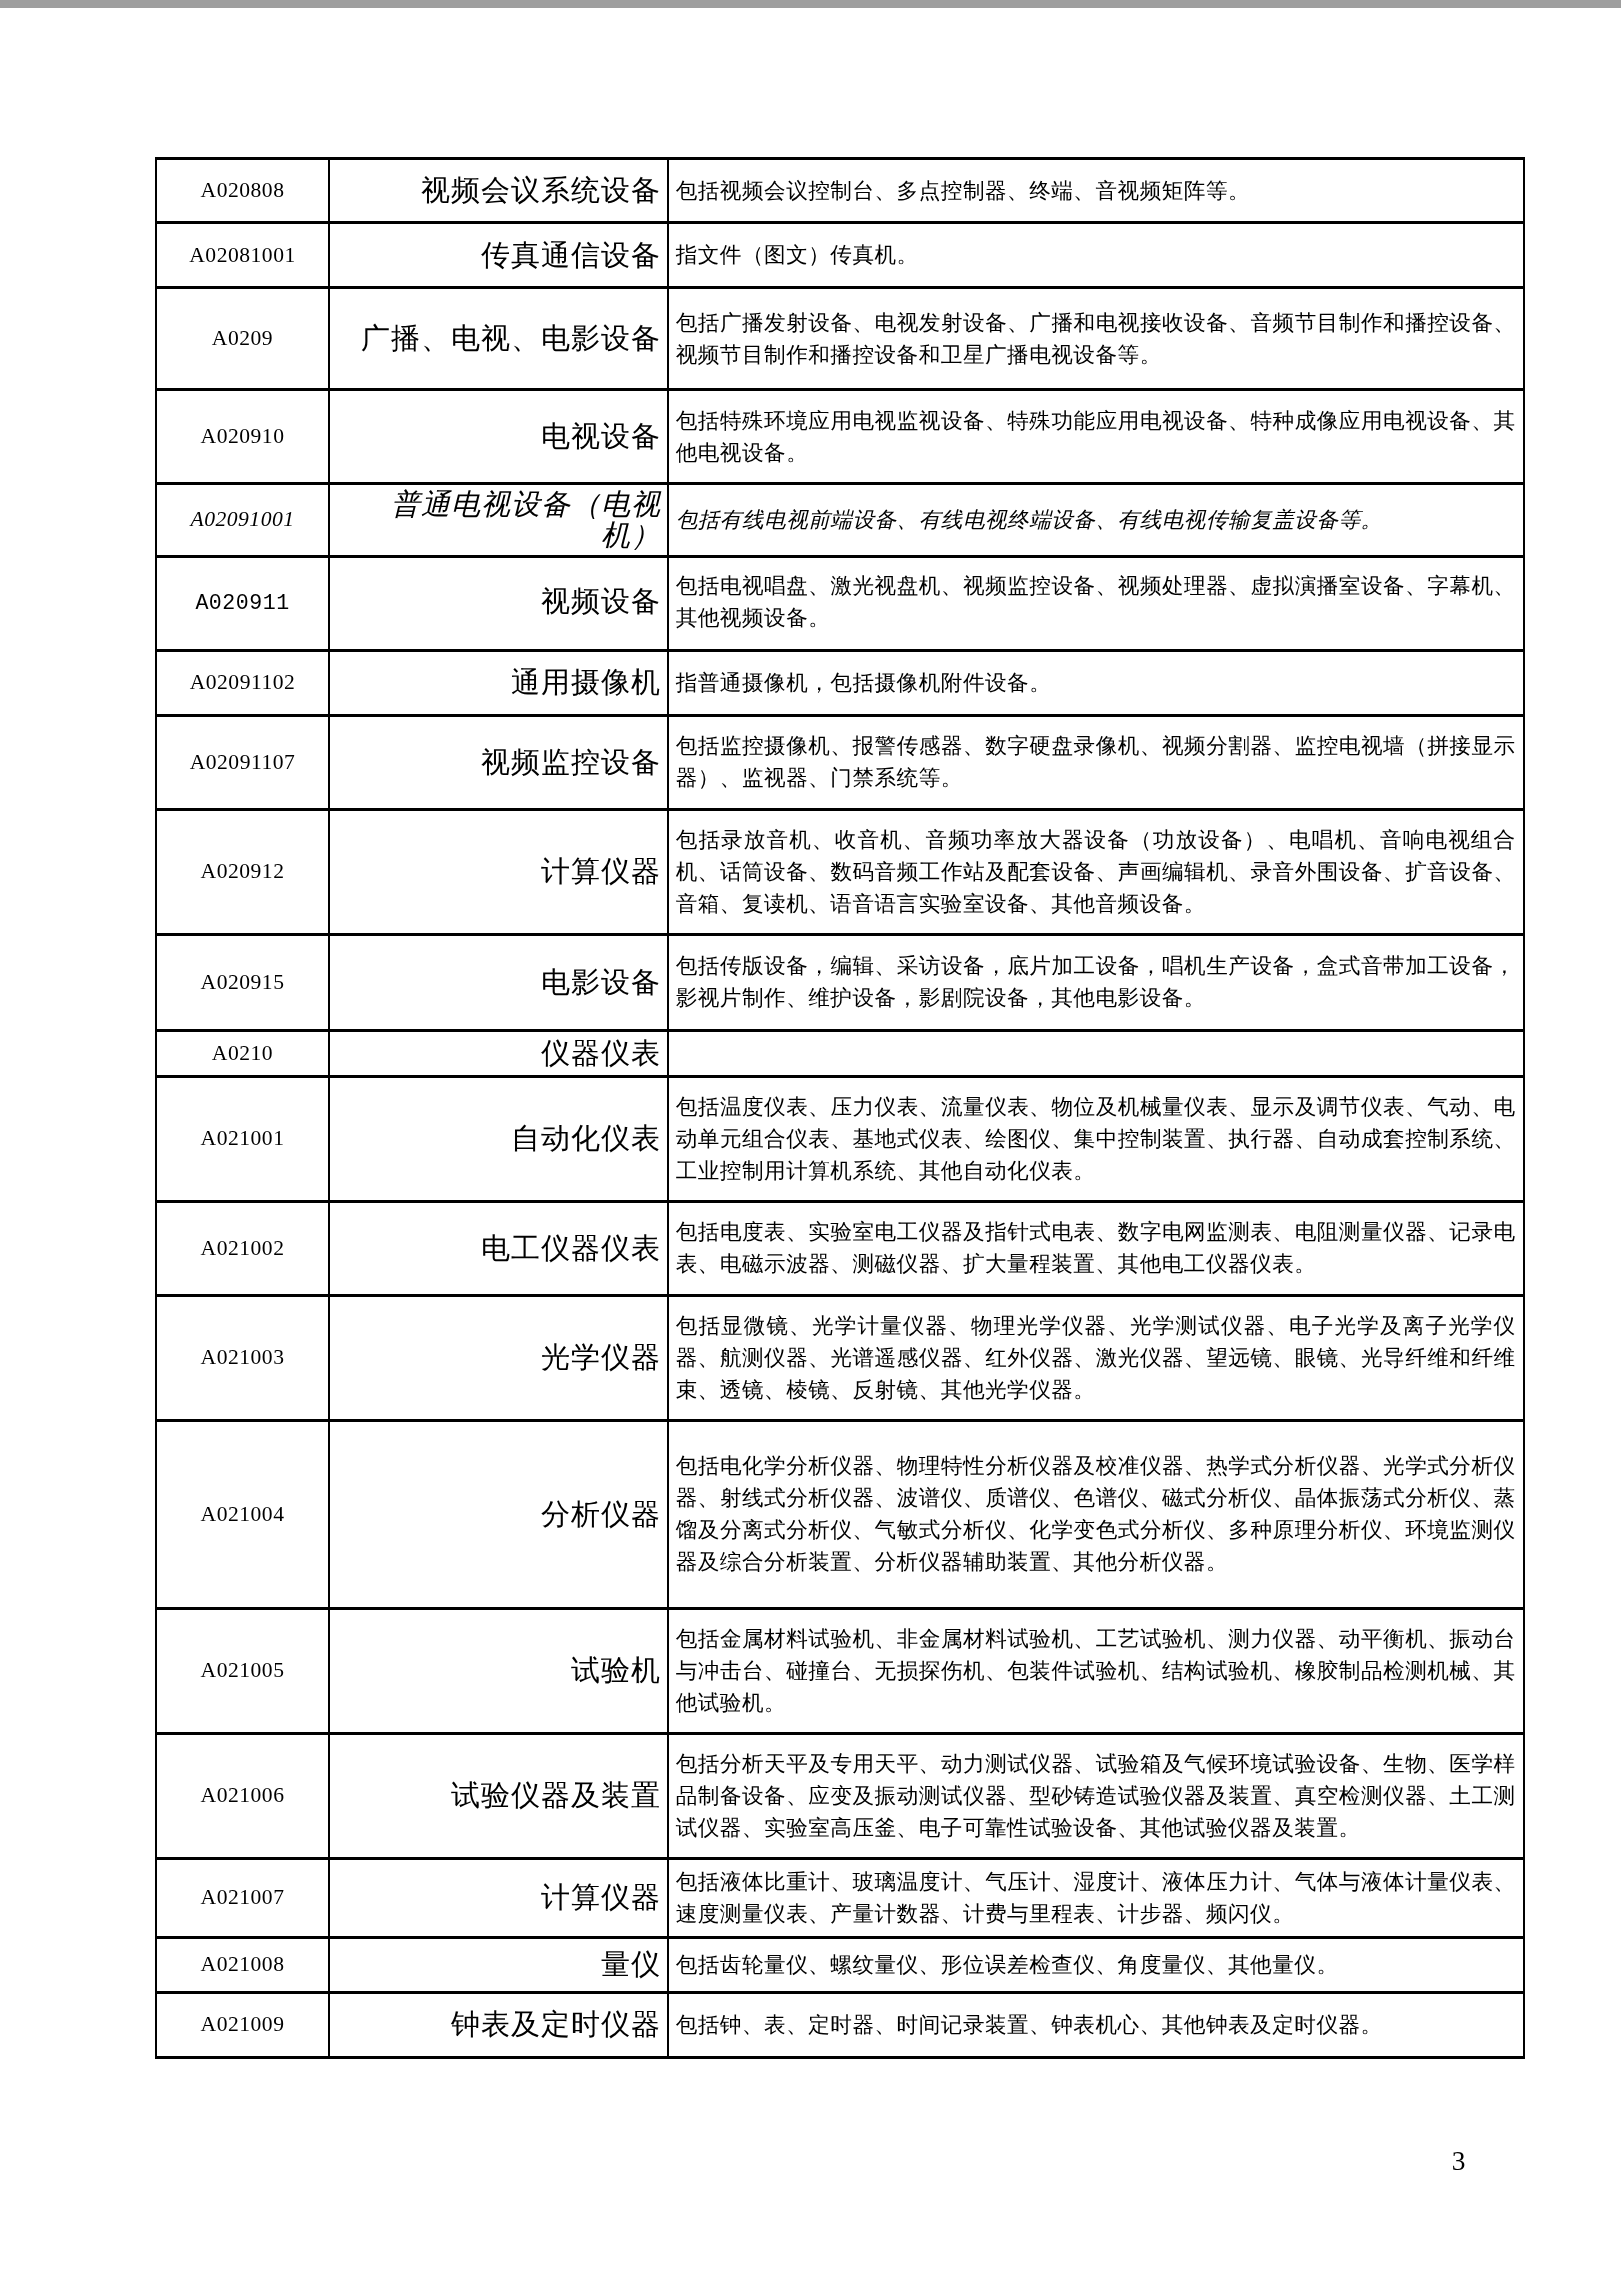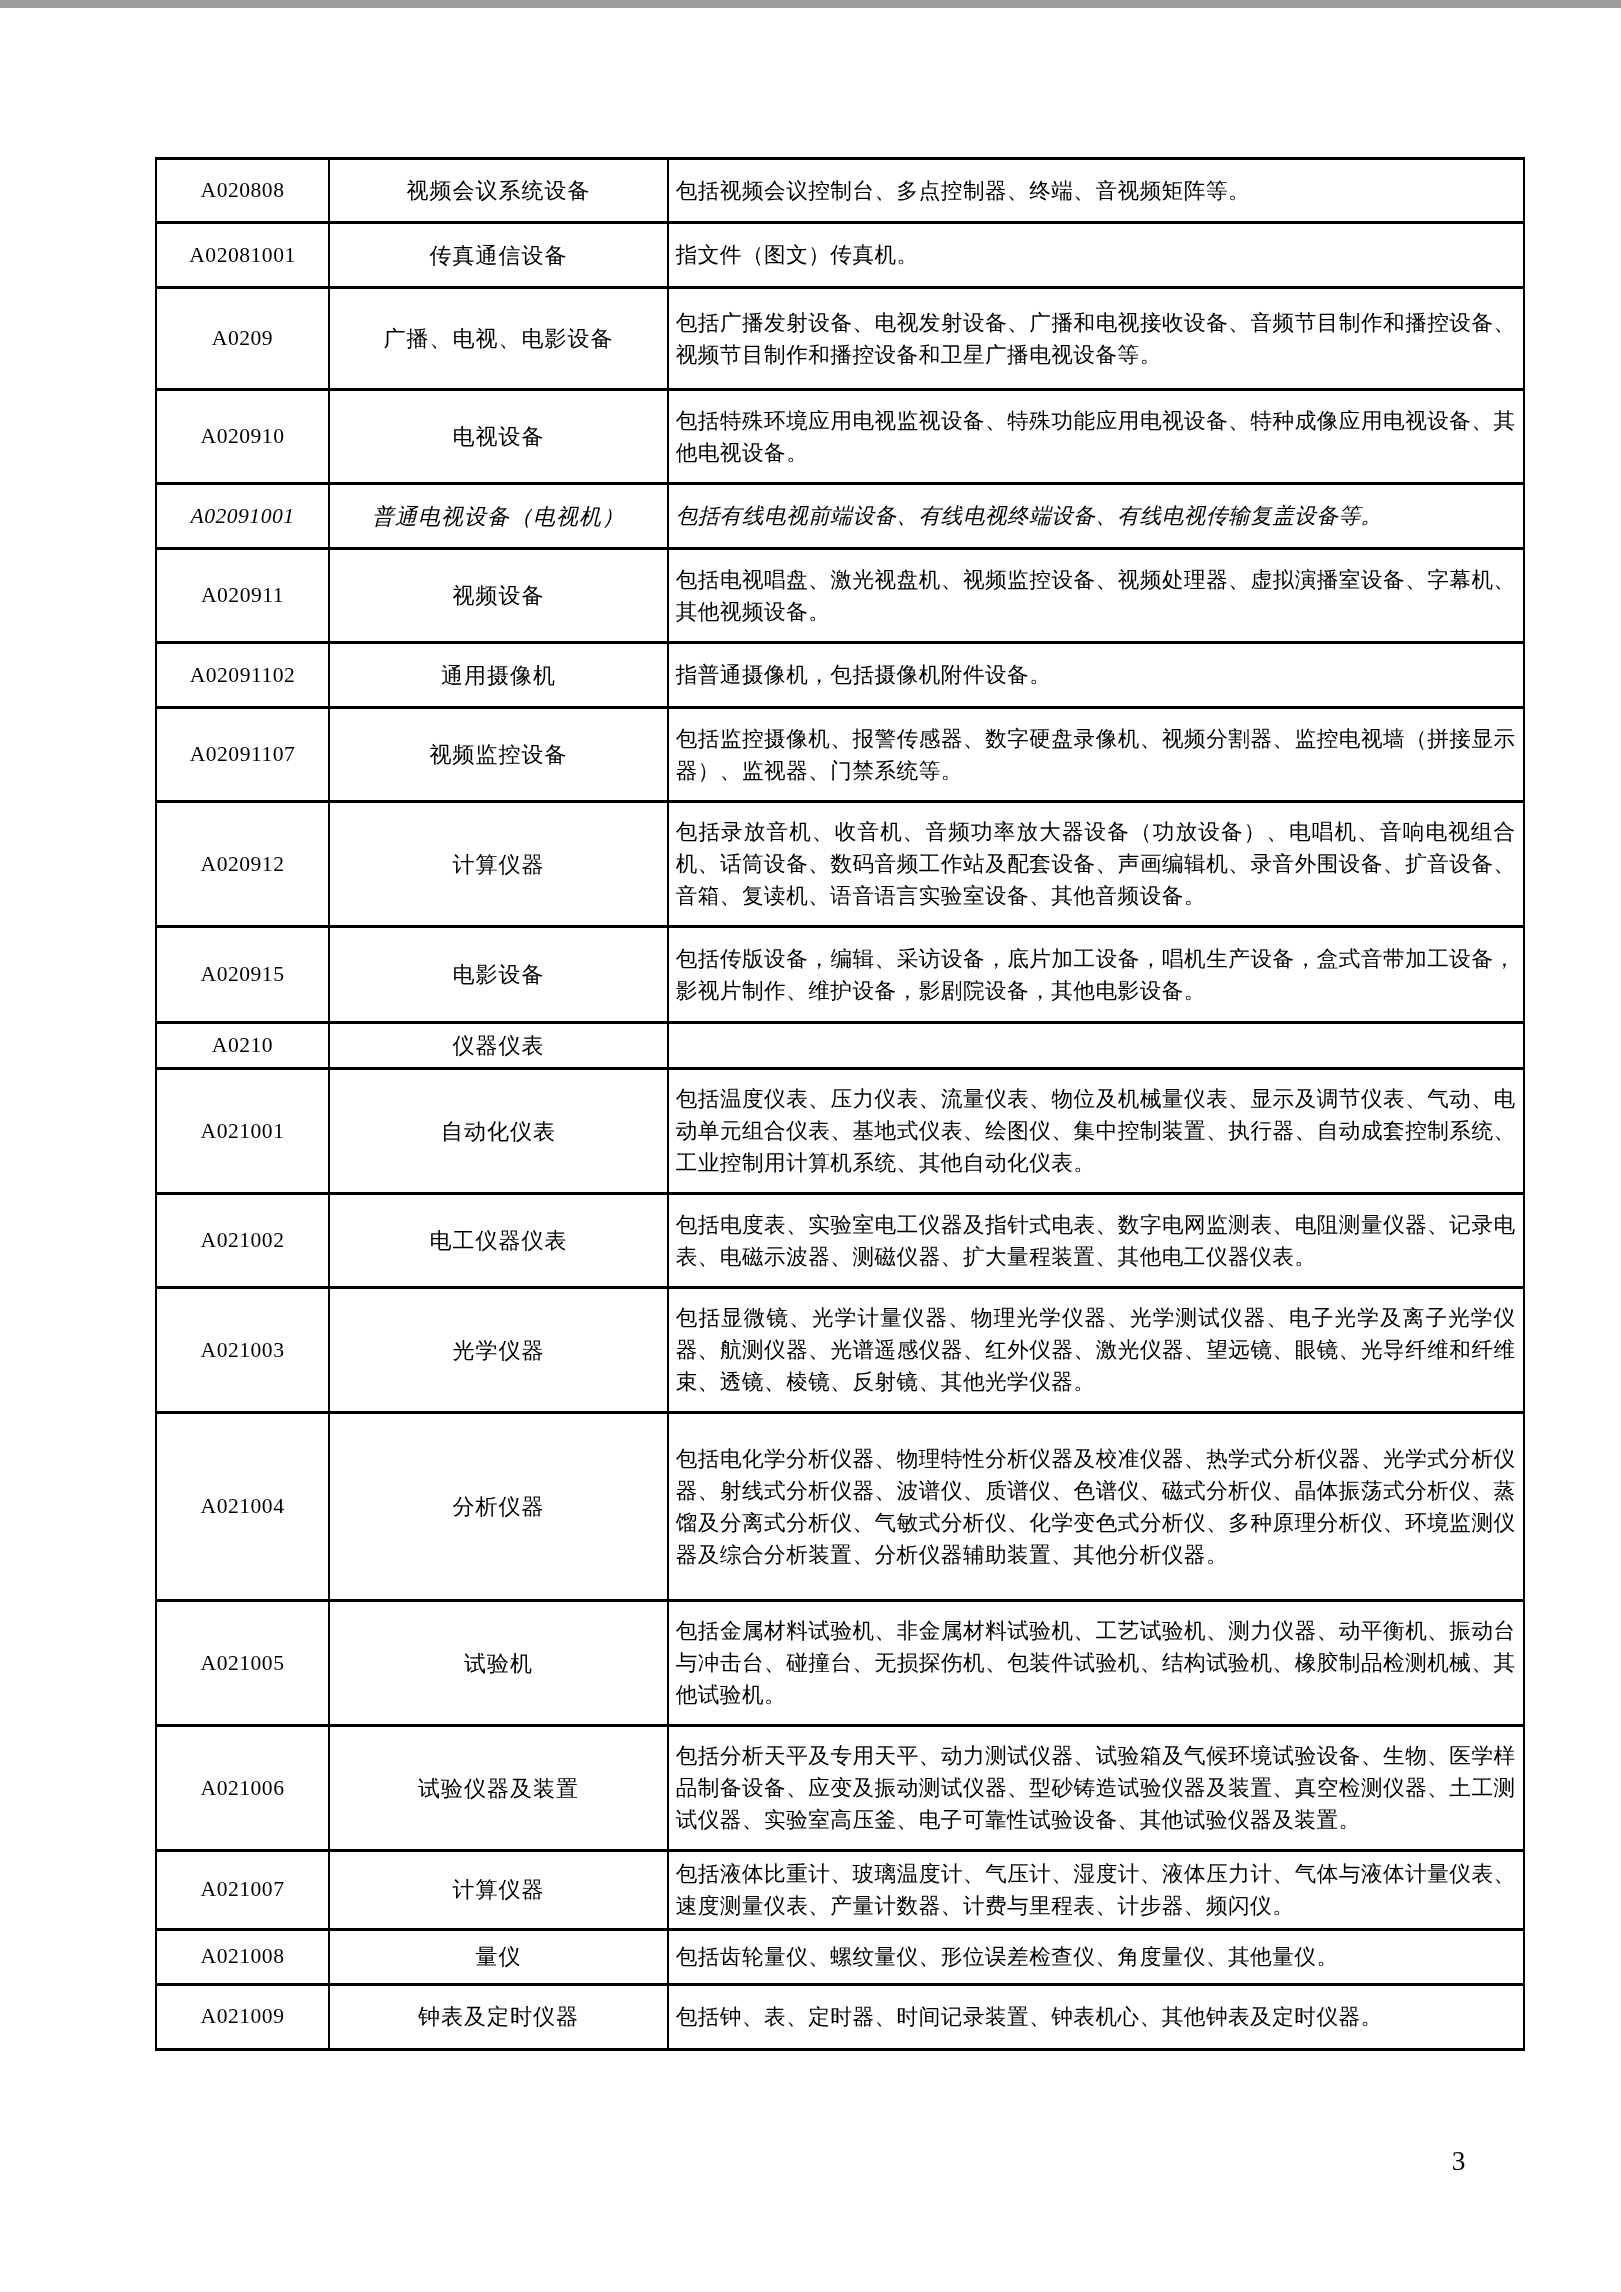--- a/index.html
+++ b/index.html
@@ -36,22 +36,22 @@
   td.code-cell {
     width: 167px;
     text-align: center;
     font-size: 21.6px;
     line-height: 29px;
     letter-spacing: 0.5px;
     padding: 3.9px 2px;
   }
   td.name-cell {
     width: 325px;
-    text-align: center;
-    font-size: 22px;
+    text-align: right;
+    font-size: 29px;
     line-height: 31px;
     letter-spacing: 1px;
     padding: 3.9px 5.9px;
   }
   td.description-cell {
     width: 840px;
     text-align: justify;
     font-size: 21.6px;
     line-height: 32px;
     letter-spacing: 0.5px;
@@ -91,21 +91,21 @@
         <tr style="height: 94px;">
           <td class="code-cell">A020910</td>
           <td class="name-cell">电视设备</td>
           <td class="description-cell">包括特殊环境应用电视监视设备、特殊功能应用电视设备、特种成像应用电视设备、其他电视设备。</td>
         </tr>
         <tr style="height: 65px; font-style: italic;">
           <td class="code-cell">A02091001</td>
           <td class="name-cell">普通电视设备（电视机）</td>
           <td class="description-cell">包括有线电视前端设备、有线电视终端设备、有线电视传输复盖设备等。</td>
         </tr>
-        <tr style="height: 94px;">
+        <tr style="height: 94px; font-family: Liberation Mono, monospace;">
           <td class="code-cell">A020911</td>
           <td class="name-cell">视频设备</td>
           <td class="description-cell">包括电视唱盘、激光视盘机、视频监控设备、视频处理器、虚拟演播室设备、字幕机、其他视频设备。</td>
         </tr>
         <tr style="height: 65px;">
           <td class="code-cell">A02091102</td>
           <td class="name-cell">通用摄像机</td>
           <td class="description-cell">指普通摄像机，包括摄像机附件设备。</td>
         </tr>
         <tr style="height: 94px;">

